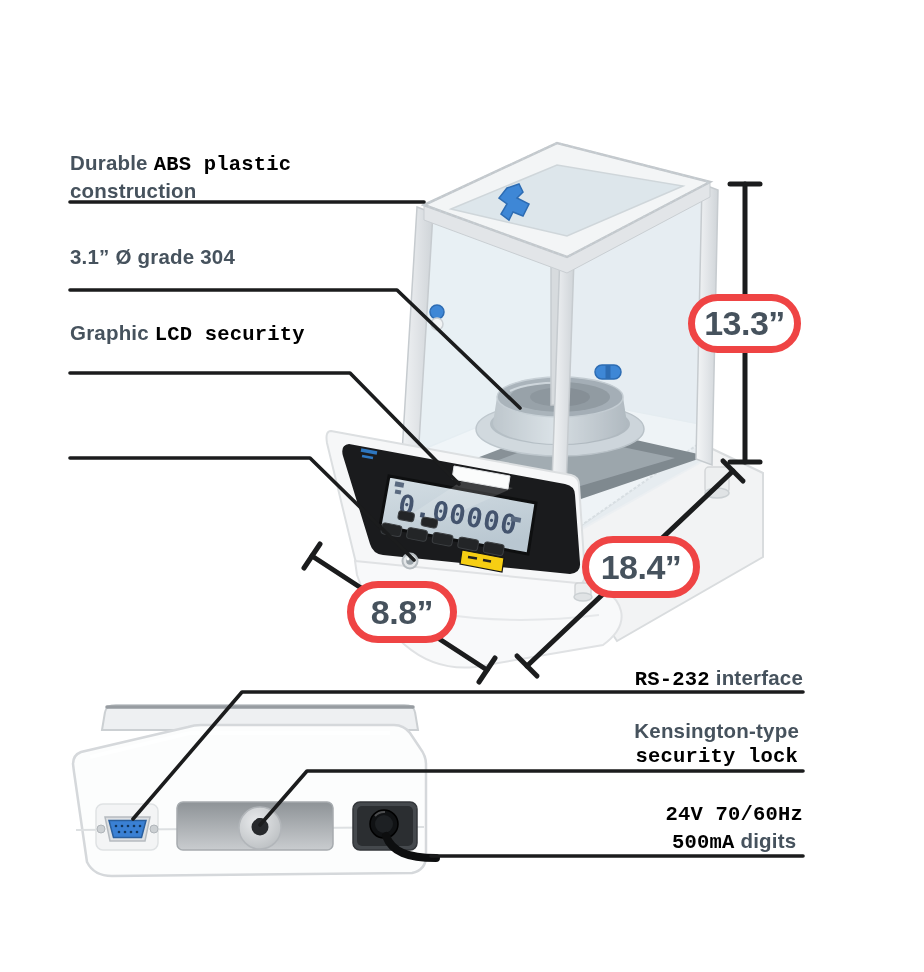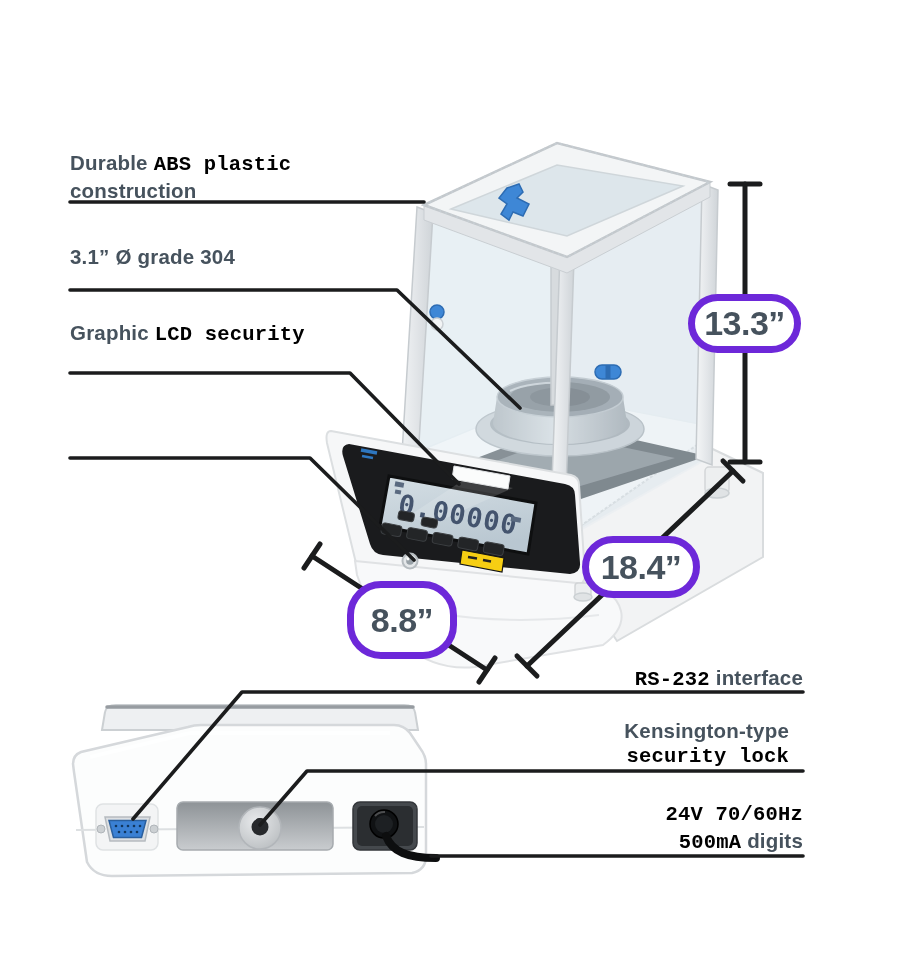--- a/index.html
+++ b/index.html
@@ -6,25 +6,25 @@
   .stage{
     position:relative;width:924px;height:972px;background:#ffffff;overflow:hidden;
     font-family:"Liberation Sans",sans-serif;
   }
   .art{position:absolute;z-index:1;}
   #overlay{position:absolute;left:0;top:0;z-index:5;pointer-events:none;}
   .callout-label{
     position:absolute;z-index:6;font-weight:700;font-size:20.5px;line-height:26px;
     letter-spacing:.2px;color:#46525d;white-space:nowrap;
   }
-  .callout-label.right{text-align:right;}
+  .callout-label.right{text-align:center;}
   .hl{color:#000000;font-family:Liberation Mono, monospace;}
   .dim-badge{
     position:absolute;z-index:7;display:flex;align-items:center;justify-content:center;
-    background:#ffffff;border:7px solid #6d28d9;border-radius:34px;box-sizing:border-box;
+    background:#ffffff;border:7px solid #ef4444;border-radius:34px;box-sizing:border-box;
     font-weight:700;color:#46525d;font-size:34px;letter-spacing:-.5px;
   }
 </style>
 </head>
 <body>
 
 <div class="stage">
 
   <svg class="art" style="left:315px;top:125px" width="450" height="545" viewBox="0 0 450 545">
     <defs>
@@ -247,33 +247,33 @@
 
   <div class="callout-label" style="left:70px;top:320px">
     <div><span>Graphic </span><span class="hl">LCD security</span></div>
   </div>
 
 
   <div class="callout-label right" style="right:121px;top:665px">
     <div><span class="hl">RS-232</span><span> interface</span></div>
   </div>
 
-  <div class="callout-label right" style="right:135px;top:718px">
+  <div class="callout-label right" style="right:125px;top:718px">
     <div>Kensington-type</div>
     <div class="hl">security lock</div>
   </div>
 
   <div class="callout-label right" style="right:121px;top:802px">
     <div class="hl">24V 70/60Hz</div>
     <div><span class="hl">500mA</span><span> digits</span></div>
   </div>
 
   <div class="dim-badge" style="left:688px;top:294px;width:113px;height:59px">
     <span>13.3”</span>
   </div>
   <div class="dim-badge" style="left:582px;top:536px;width:118px;height:62px">
     <span>18.4”</span>
   </div>
-  <div class="dim-badge" style="left:347px;top:581px;width:110px;height:78px">
+  <div class="dim-badge" style="left:347px;top:581px;width:110px;height:62px">
     <span>8.8”</span>
   </div>
 
 </div>
 
 </body></html>

